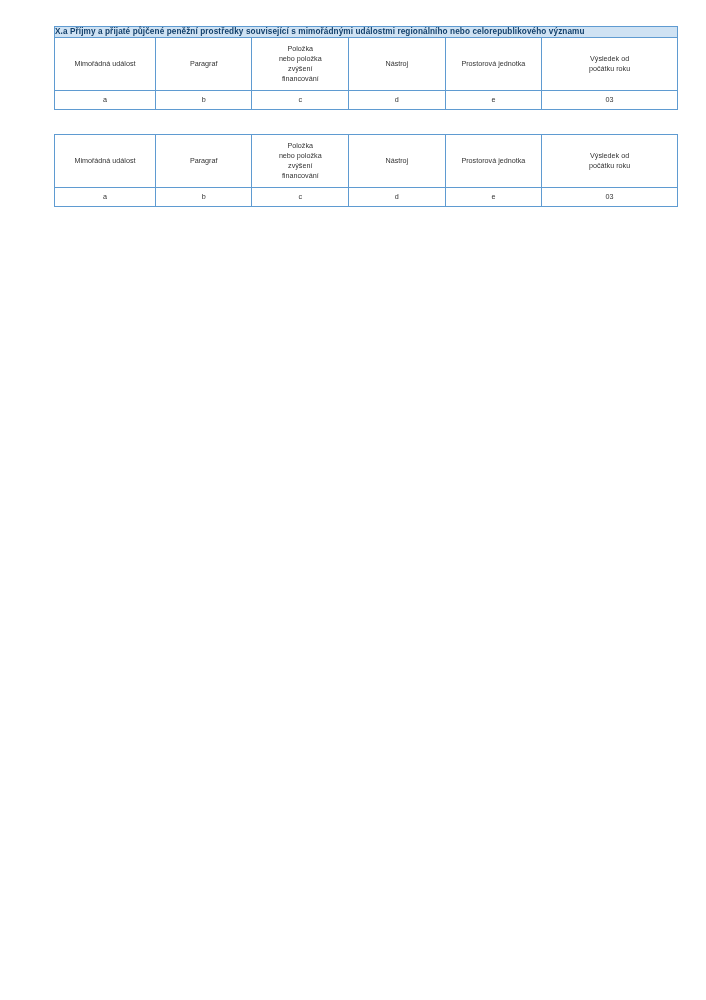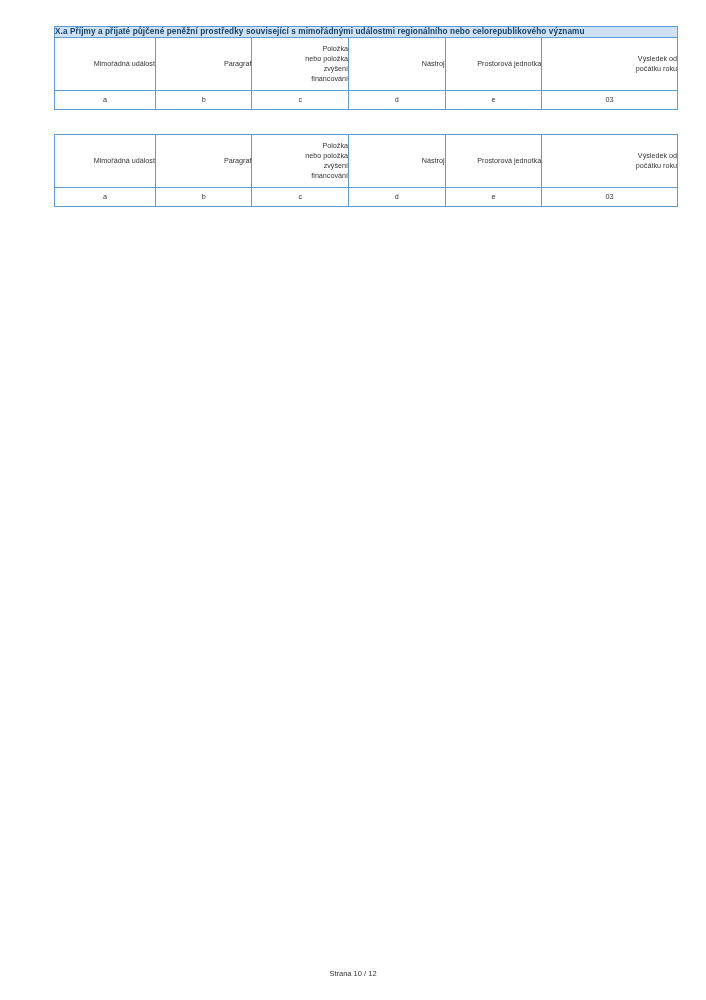--- a/index.html
+++ b/index.html
@@ -42,21 +42,21 @@
     padding: 6px 8px 7px 8px;
     font-size: 8.2px;
     font-weight: bold;
     color: #13406b;
     letter-spacing: 0.1px;
     text-align: left;
     line-height: 1.2;
   }
   .header-row td {
     height: 52px;
-    text-align: right;
+    text-align: center;
     font-size: 7.2px;
     color: #333333;
     padding: 3px 2px;
     line-height: 1.35;
     font-weight: normal;
   }
   .code-row td {
     height: 18px;
     text-align: center;
     font-size: 7.2px;
@@ -178,15 +178,14 @@
         <td>b</td>
         <td>c</td>
         <td>d</td>
         <td>e</td>
         <td>03</td>
       </tr>
     </tbody>
       </table>
   </div>
 
-  <div class="footer">Strana 10 / 12</div>
 
 </div>
 
 </body></html>

